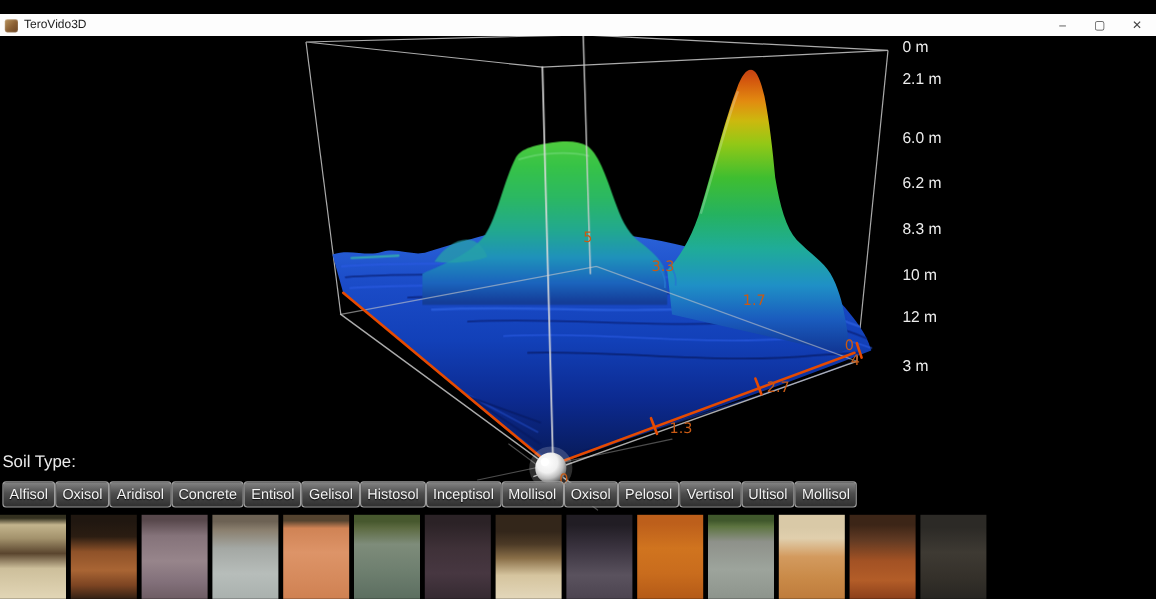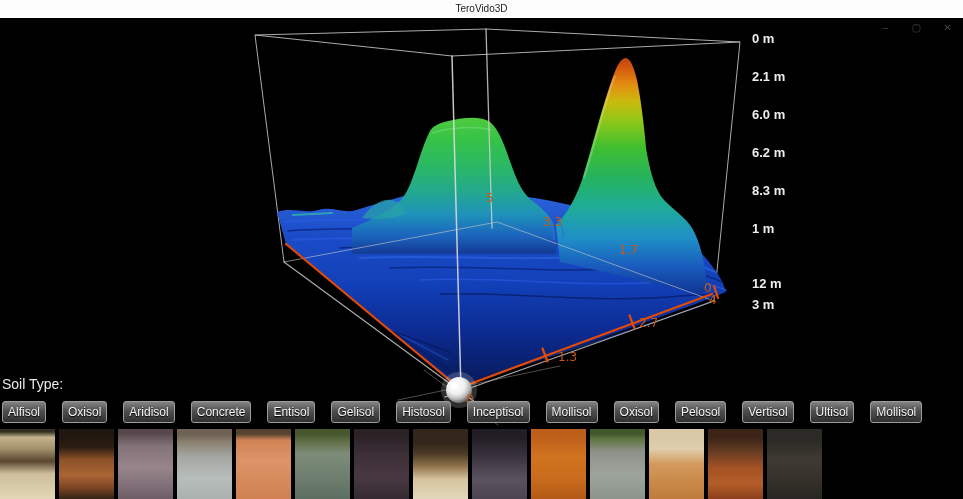--- a/index.html
+++ b/index.html
@@ -3,48 +3,48 @@
 <meta charset="utf-8">
 <style>
   html,body{margin:0;padding:0;}
   body{
     width:963px;height:499px;position:relative;overflow:hidden;
     background:#000;font-family:"Liberation Sans",sans-serif;
     -webkit-font-smoothing:antialiased;
   }
   
   .titlebar{
-    position:absolute;top:0;left:0;width:963px;height:18px;
-    background:#fdfdfd;display:flex;align-items:center;z-index:5;flex-direction:column;
+    position:absolute;top:12px;left:0;width:963px;height:18px;
+    background:#fdfdfd;display:flex;align-items:center;z-index:5;
   }
   .app-icon{
     width:11px;height:11px;margin:0 5px 0 4px;border-radius:2px;
     background:linear-gradient(135deg,#b08a56 10%,#8a5f33 55%,#6b4423 100%);
     box-shadow:inset 0 0 1px #fff;
   }
   .title-text{font-size:10px;color:#1c1c1c;line-height:18px;}
   .win-controls{margin-left:auto;display:flex;height:18px;}
   .win-btn{
     width:31px;height:18px;display:flex;align-items:center;justify-content:center;
     font-size:10px;color:#444;cursor:default;
   }
   
   .plot-svg{position:absolute;top:0;left:0;z-index:1;}
   
   .depth-scale{position:absolute;top:0;left:752px;z-index:2;}
   .depth-label{
-    position:absolute;left:0;width:60px;font-size:13px;font-weight:700;
+    position:absolute;left:0;width:60px;font-size:13px;font-weight:400;
     color:#ededed;white-space:nowrap;
   }
   
   .soil-label{
     position:absolute;top:376px;left:2px;font-size:14px;color:#eaeaea;z-index:3;
   }
   .soil-buttons{
-    position:absolute;top:401px;left:2px;display:flex;gap:16px;z-index:3;
+    position:absolute;top:401px;left:2px;display:flex;gap:0;z-index:3;
   }
   .soil-btn{
     height:22px;padding:0 5px;display:flex;align-items:center;justify-content:center;
     font-family:"Liberation Sans",sans-serif;font-size:12px;color:#f4f4f4;
     background:linear-gradient(#848484,#4e4e4e 45%,#303030);
     border:1px solid #9d9d9d;border-radius:3px;
     text-shadow:0 1px 1px #000;white-space:nowrap;cursor:pointer;
   }
   .soil-images{
     position:absolute;top:429px;left:0;display:flex;gap:4px;z-index:3;
@@ -214,26 +214,26 @@
   <div class="title-text">TeroVido3D</div>
   <div class="win-controls">
     <div class="win-btn">–</div>
     <div class="win-btn">▢</div>
     <div class="win-btn">✕</div>
   </div>
 </div>
 
 <div class="depth-scale">
   <div class="depth-label" style="top:31px">0 m</div>
-  <div class="depth-label" style="top:69px">2.1 m</div>
+  <div class="depth-label" style="top:58px">2.1 m</div>
   <div class="depth-label" style="top:107px">6.0 m</div>
   <div class="depth-label" style="top:145px">6.2 m</div>
   <div class="depth-label" style="top:183px">8.3 m</div>
-  <div class="depth-label" style="top:221px">1 m</div>
-  <div class="depth-label" style="top:276px">12 m</div>
+  <div class="depth-label" style="top:221px">10 m</div>
+  <div class="depth-label" style="top:256px">12 m</div>
   <div class="depth-label" style="top:297px">3 m</div>
 </div>
 
 <div class="soil-label">Soil Type:</div>
 
 <div class="soil-buttons">
   <button class="soil-btn">Alfisol</button>
   <button class="soil-btn">Oxisol</button>
   <button class="soil-btn">Aridisol</button>
   <button class="soil-btn">Concrete</button>

